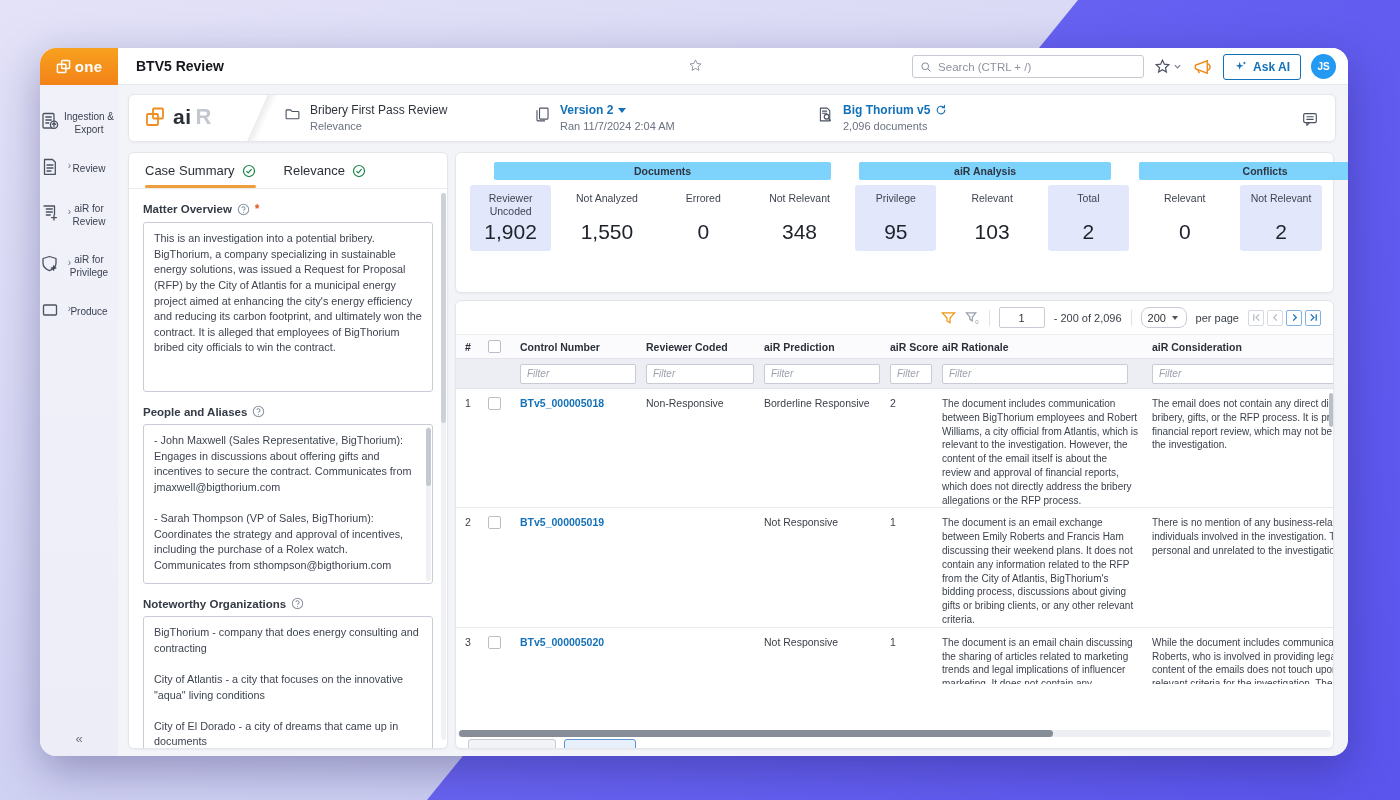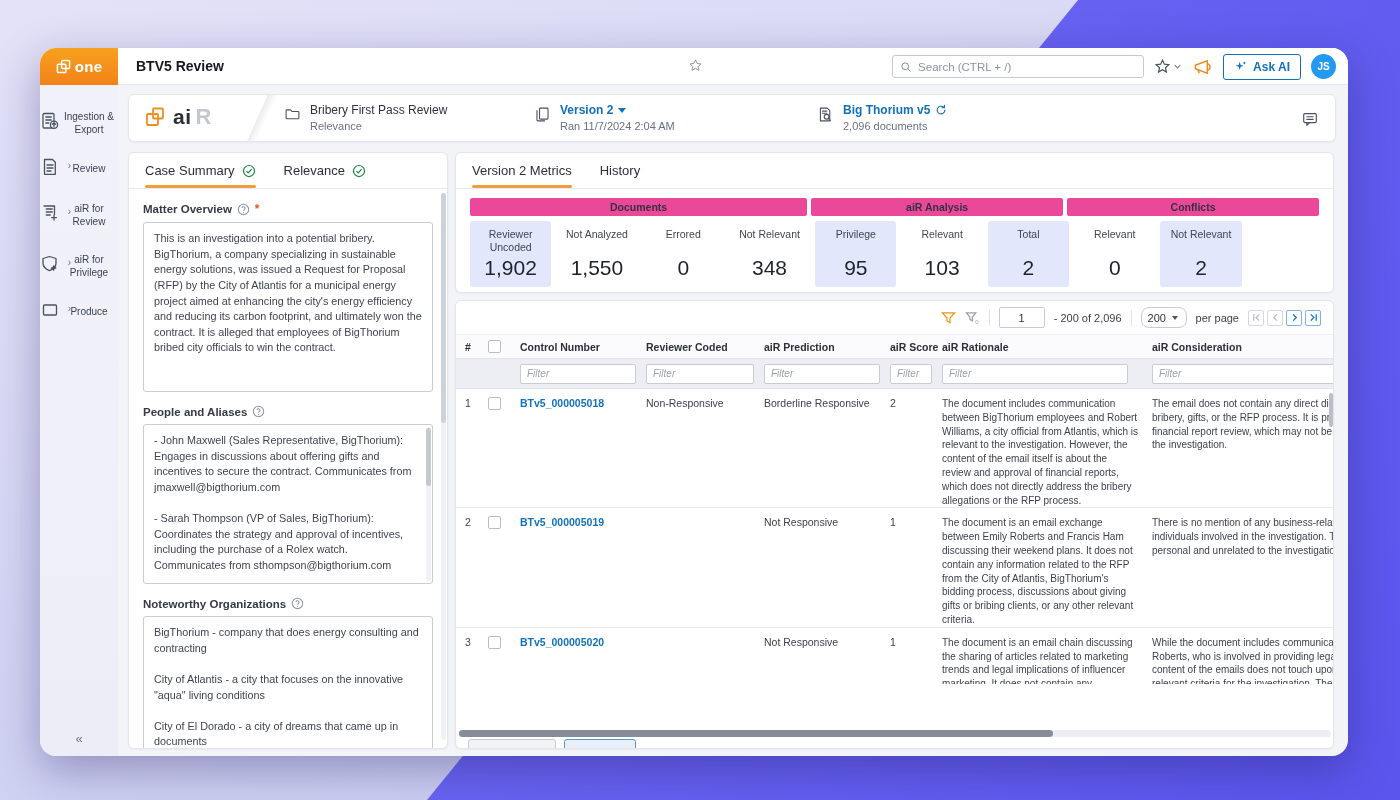--- a/index.html
+++ b/index.html
@@ -17,21 +17,21 @@
   
   .topbar { position:absolute; left:0; top:0; right:0; height:37px; background:#fff; border-bottom:1px solid #e6e8ee; z-index:5; }
   .logo-block { position:absolute; left:0; top:0; width:78px; height:37px;
                 background:linear-gradient(180deg,#f8a11f,#f28218); display:flex; align-items:center; justify-content:center; gap:4px; }
   .logo-block .glyph svg { stroke:#fff; fill:none; stroke-width:1.6; }
   .logo-block .txt { color:#fff; font-size:15px; font-weight:700; letter-spacing:.3px; }
   .page-title { position:absolute; left:96px; top:10px; font-size:14px; font-weight:700; color:#16181d; }
   .center-star { position:absolute; left:648px; top:10px; color:#8a8f9b; }
   .center-star svg { stroke:#8a8f9b; fill:none; stroke-width:1.2; }
   .topbar-right { position:absolute; right:12px; top:0; height:37px; display:flex; align-items:center; gap:10px; }
-  .search-box { width:252px; height:23px; border:1px solid #c6cad3; border-radius:3px; background:#fff;
+  .search-box { width:232px; height:23px; border:1px solid #c6cad3; border-radius:3px; background:#fff;
                 display:flex; align-items:center; padding:0 7px; gap:6px; }
   .search-box svg { stroke:#818896; fill:none; stroke-width:1.3; }
   .search-box input { border:none; outline:none; flex:1; font-size:11.5px; color:#333; font-family:inherit; background:transparent; }
   .search-box input::placeholder { color:#8d939e; }
   .fav-group { display:flex; align-items:center; gap:2px; }
   .fav-group .star svg { stroke:#4a5160; fill:none; stroke-width:1.4; }
   .fav-group .caret svg { stroke:#7a8290; fill:none; stroke-width:1.4; }
   .megaphone svg { stroke:#f08c1e; fill:none; stroke-width:1.5; }
   .askai-btn { height:26px; border:1px solid #1371b9; border-radius:3px; background:#fff; color:#1371b9;
                display:flex; align-items:center; gap:6px; padding:0 10px; font-size:12px; font-weight:700; cursor:pointer; }
@@ -90,23 +90,23 @@
   .req { color:#e25822; font-size:12px; font-weight:700; }
   .textbox { position:relative; border:1px solid #c8ccd4; border-radius:3px; background:#fff; padding:8px 10px;
              font-size:10.8px; line-height:1.45; color:#3e4450; white-space:pre-wrap; overflow:hidden; }
   .tb-scroll { position:absolute; right:1px; top:2px; bottom:2px; width:5px; background:#f0f1f4; border-radius:3px; }
   .tb-scroll .thumb { position:absolute; top:1px; width:5px; height:58px; background:#c4c8d0; border-radius:3px; }
 
   
   .metrics-card { left:337px; top:67px; width:879px; height:141px; }
   .m-body { padding:9px 14px 0 14px; }
   .m-groups { display:flex; gap:4px; margin-bottom:5px; }
-  .m-band { height:18px; background:#ec4899; border-radius:2px; display:flex; align-items:center; justify-content:center;
-            font-size:10.5px; font-weight:700; color:#2e3440; }
-  .m-cells { display:flex; gap:5px; }
+  .m-band { height:18px; background:#7dd3fc; border-radius:2px; display:flex; align-items:center; justify-content:center;
+            font-size:10.5px; font-weight:700; color:#2e3440;margin-left:24px; }
+  .m-cells { display:flex; gap:15px; }
   .m-cell { flex:0 0 calc((100% - 36px)/10); height:66px; border-radius:3px; display:flex; flex-direction:column; align-items:center; cursor:pointer; }
   .m-cell.hl { background:#e3e7fb; }
   .m-cell .ml { font-size:10.5px; color:#3f4550; margin-top:7px; text-align:center; line-height:1.2; }
   .m-cell .mv { font-size:21px; color:#1e222a; margin-top:auto; margin-bottom:7px; }
 
   
   .results-card { left:337px; top:215px; width:879px; bottom:7px; overflow:hidden; }
   .r-title { padding:8px 12px; font-size:13px; font-weight:700; color:#23272f; border-bottom:1px solid #e8eaee; }
   .r-controls { height:34px; display:flex; align-items:center; justify-content:flex-end; gap:9px; padding:0 12px; border-bottom:1px solid #eceef2; }
   .funnel svg { stroke:#f0940f; fill:none; stroke-width:1.3; }
@@ -413,28 +413,20 @@
 
 Law Firm X - outside counsel for BigThorium</div>
           </div>
         </div>
       <div class="case-scrollbar">
           <div class="thumb"></div>
         </div>
     </div>
 
     <div class="card metrics-card">
-      <div class="tabs" id="metricTabs">
-          <div class="tab active">
-            <span>Version 2 Metrics</span>
-          </div>
-          <div class="tab">
-            <span>History</span>
-          </div>
-        </div>
       <div class="m-body">
         <div class="m-groups" id="metricGroups">
             <div class="m-band" style="flex: 0 0 calc(40% - 2.4px);">Documents</div>
             <div class="m-band" style="flex: 0 0 calc(30% - 2.8px);">aiR Analysis</div>
             <div class="m-band" style="flex: 0 0 calc(30% - 2.8px);">Conflicts</div>
           </div>
         <div class="m-cells" id="metricCells">
             <div class="m-cell hl">
               <div class="ml">Reviewer Uncoded</div>
               <div class="mv">1,902</div>

